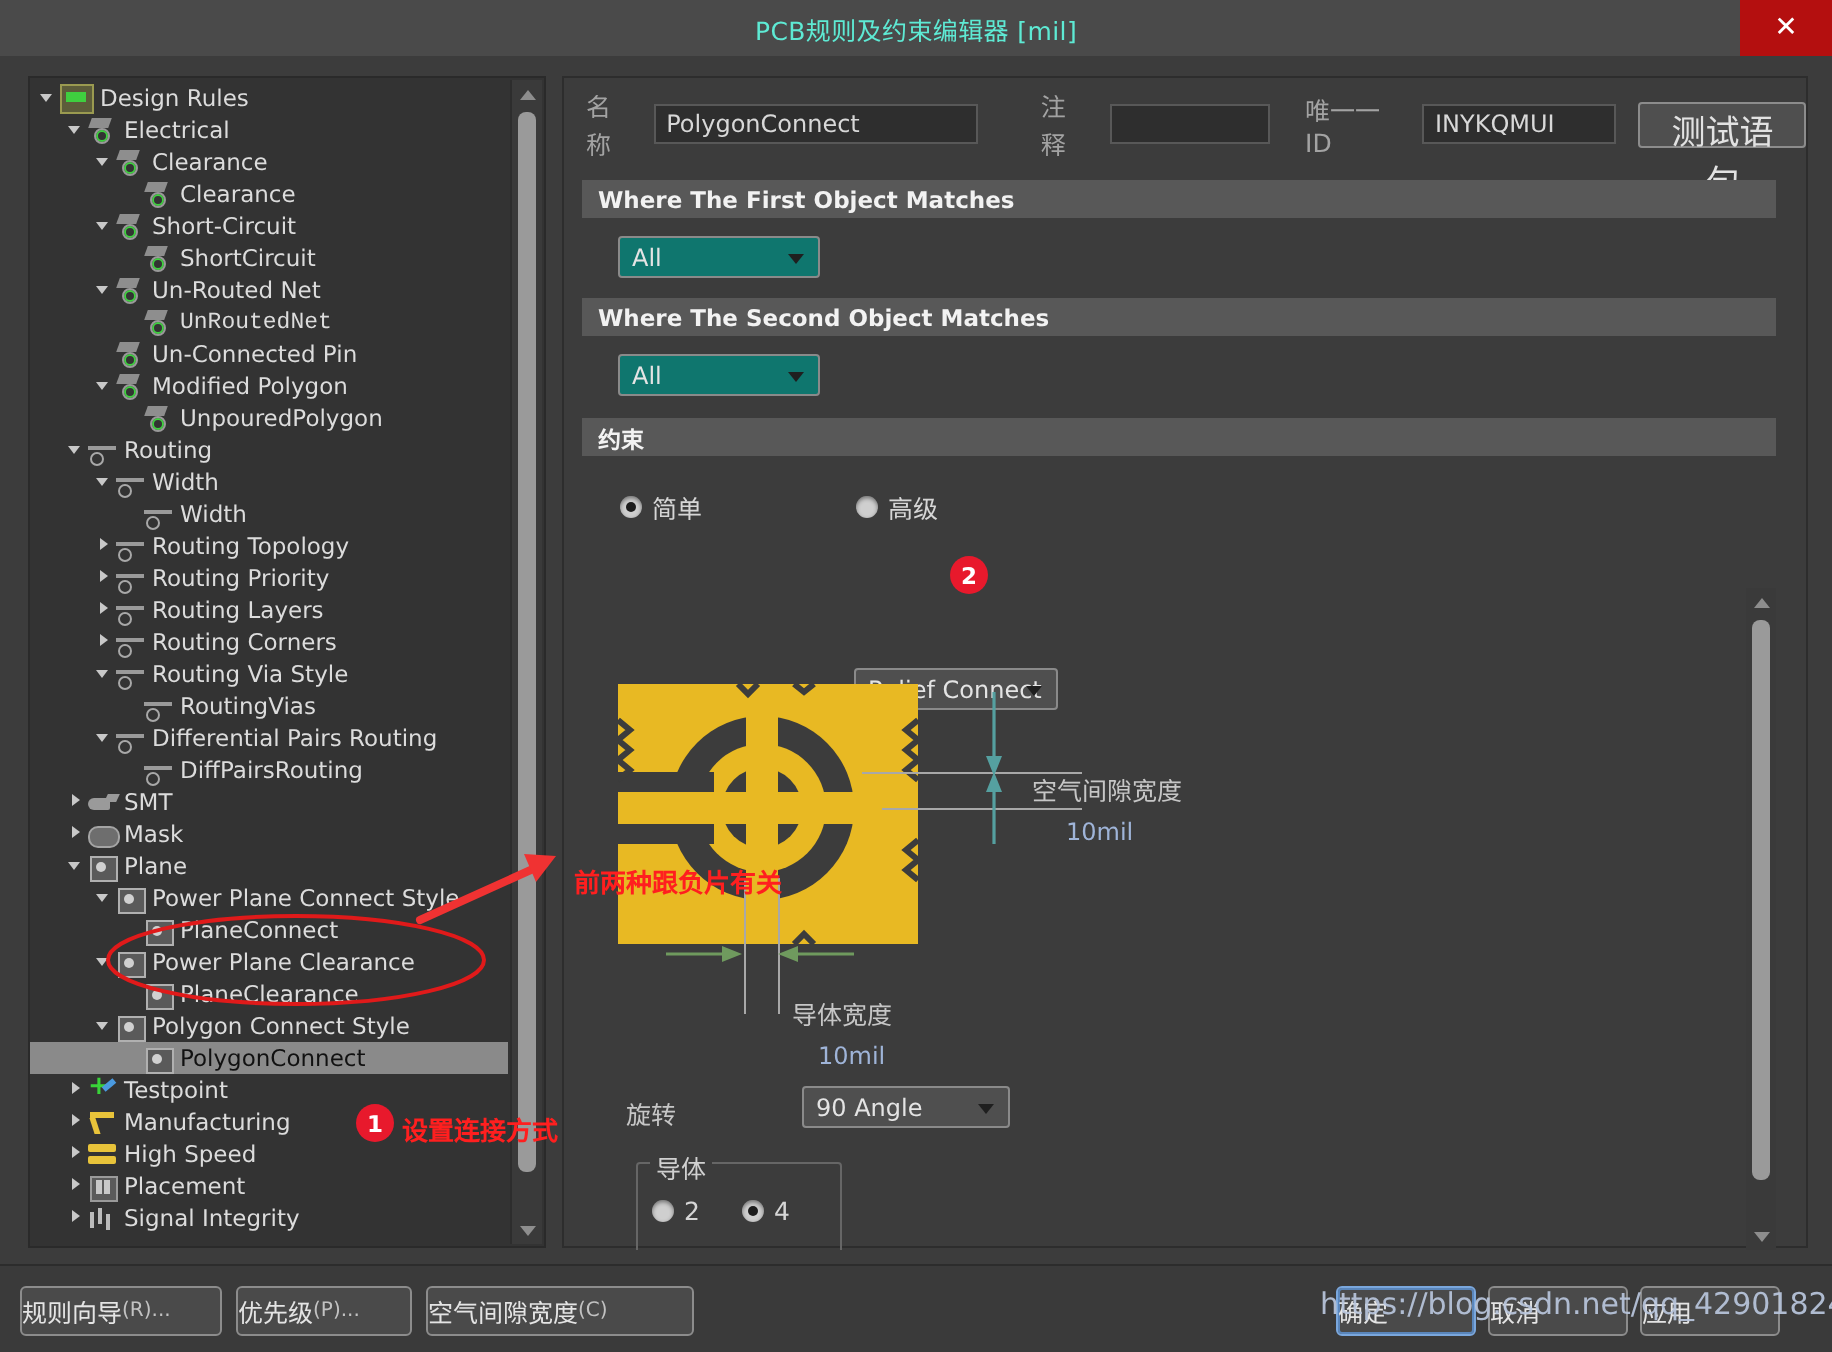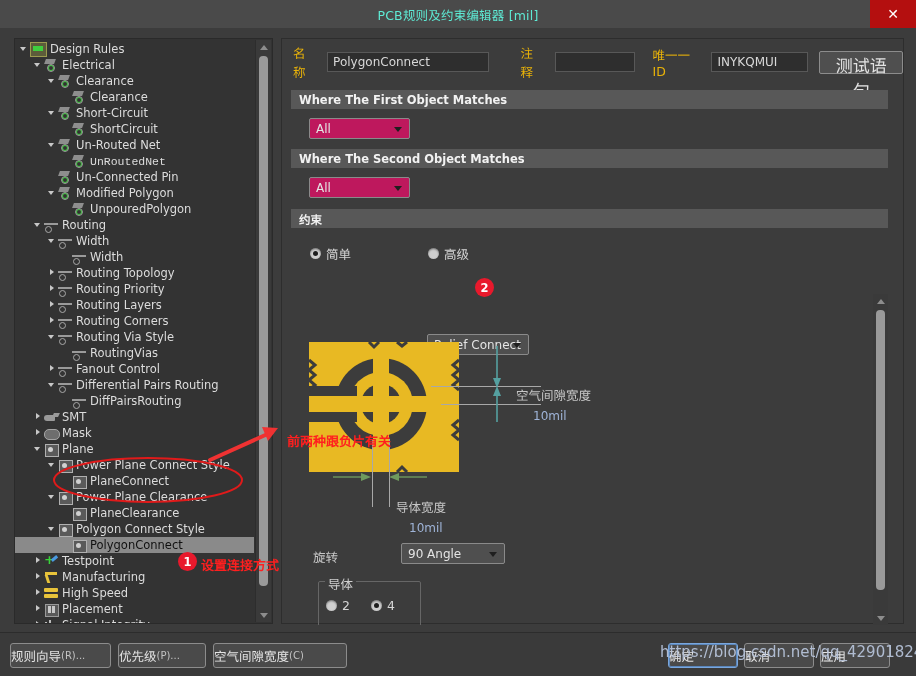--- a/index.html
+++ b/index.html
@@ -303,21 +303,21 @@
   }
 
   .form-row {
     position: absolute;
     left: 0; top: 10px;
     width: 100%; height: 26px;
     display: flex;
     align-items: center;
   }
   .form-label {
-    color: #eab308;
+    color: #a3a3a3;
     font-size: 12.5px;
   }
   .txt-input {
     background: #2e2e2e;
     border: 1px solid #585858;
     color: #d8d8d8;
     font-size: 12px;
     font-family: "DejaVu Sans", "Liberation Sans", sans-serif;
     height: 20px;
     box-sizing: border-box;
@@ -347,21 +347,21 @@
     font-size: 11.5px;
     font-weight: bold;
     display: flex;
     align-items: center;
     padding-left: 8px;
     box-sizing: border-box;
   }
 
   .combo {
     position: relative;
-    background: #be185d;
+    background: #0f766e;
     border: 1px solid #8a8a8a;
     border-radius: 2px;
     height: 21px;
     color: #e4e4e4;
     font-size: 12px;
     display: flex;
     align-items: center;
     padding-left: 6px;
     box-sizing: border-box;
     cursor: pointer;
@@ -608,25 +608,20 @@
         </div>
         <div class="tree-row" style="padding-left: 32px;">
           <span class="twisty open"></span>
           <span class="ticon ic-route"></span>
           <span class="tree-label">Routing Via Style</span>
         </div>
         <div class="tree-row" style="padding-left: 46px;">
           <span class="twisty "></span>
           <span class="ticon ic-route"></span>
           <span class="tree-label">RoutingVias</span>
-        </div>
-        <div class="tree-row" style="padding-left: 32px;">
-          <span class="twisty closed"></span>
-          <span class="ticon ic-route"></span>
-          <span class="tree-label">Fanout Control</span>
         </div>
         <div class="tree-row" style="padding-left: 32px;">
           <span class="twisty open"></span>
           <span class="ticon ic-route"></span>
           <span class="tree-label">Differential Pairs Routing</span>
         </div>
         <div class="tree-row" style="padding-left: 46px;">
           <span class="twisty "></span>
           <span class="ticon ic-route"></span>
           <span class="tree-label">DiffPairsRouting</span>

